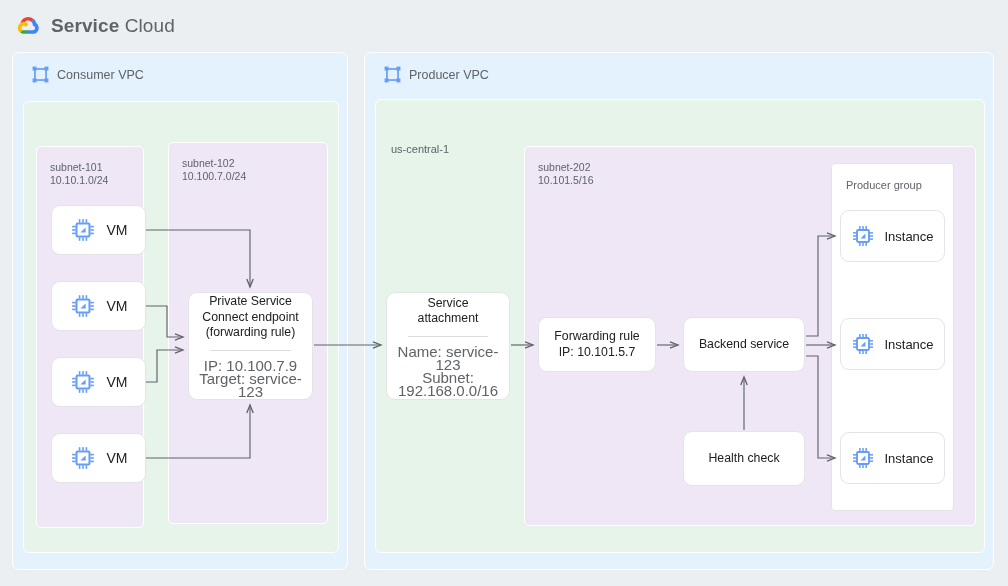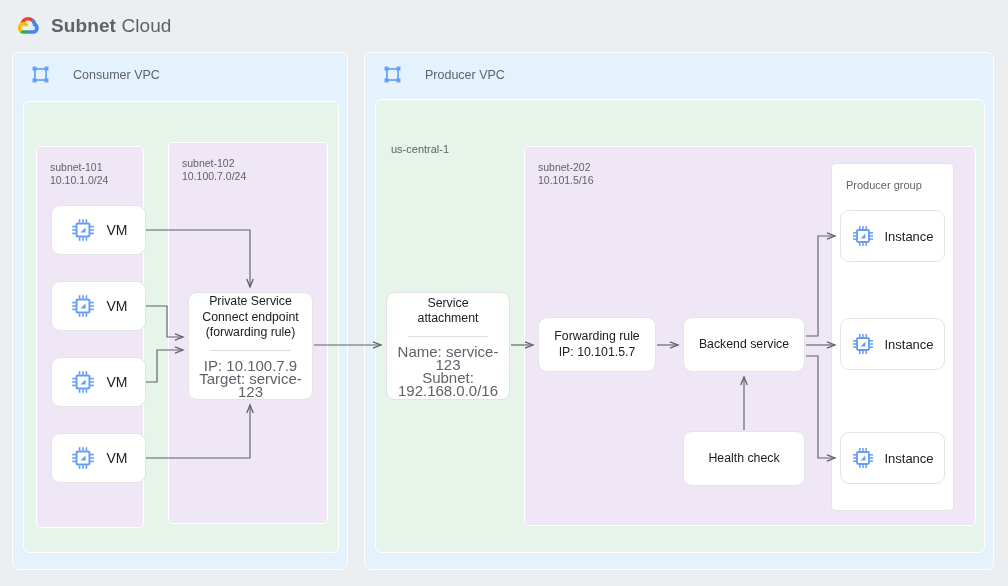--- a/index.html
+++ b/index.html
@@ -16,21 +16,21 @@
   .brand-logo { width: 28px; height: 28px; display: block; }
   .brand-text { font-size: 19px; color: #5f6368; letter-spacing: .1px; white-space: nowrap; }
   .brand-text b { font-weight: 700; color: #5f6368; }
   .brand-text span { font-weight: 400; }
 
   
   .vpc {
     position: absolute; background: #e3f2fd; border-radius: 7px;
     border: 1px solid #ffffff;
   }
-  .vpc-head { position: absolute; left: 18px; top: 12px; display: flex; align-items: center; gap: 23px; justify-content: center; }
+  .vpc-head { position: absolute; left: 18px; top: 12px; display: flex; align-items: center; gap: 7px; justify-content: center; }
   .vpc-title { font-size: 12.5px; color: #5f6368; white-space: nowrap; }
   .region {
     position: absolute; background: #e6f4ea; border-radius: 6px; border: 1px solid #ffffff;
   }
   .region-title { position: absolute; left: 15px; top: 13px; font-size: 11px; color: #5f6368; white-space: nowrap; margin-top: 30px; }
   .subnet {
     position: absolute; background: #f0e7f6; border-radius: 5px; border: 1px solid #ffffff;
   }
   .subnet-title { position: absolute; left: 13px; top: 14px; font-size: 10.5px; color: #5f6368; line-height: 13px; white-space: pre; }
 
@@ -62,21 +62,21 @@
 
 <div id="canvas">
 
   <div class="brand">
     <svg class="brand-logo" viewBox="0 0 48 48">
       <path d="M30.2 16.5l3.1-3.1.2-1.3c-5.6-5.1-14.5-4.5-19.5 1.2-1.4 1.6-2.4 3.6-3 5.6l1.1-.2 6.2-1 .5-.5c2.7-3 7.3-3.4 10.4-.8z" fill="#ea4335"></path>
       <path d="M38.1 18.9c-.7-2.6-2.2-5-4.2-6.8l-4.4 4.4c1.8 1.5 2.9 3.8 2.8 6.2v.8c2.1 0 3.9 1.7 3.9 3.9s-1.7 3.8-3.9 3.8h-7.8l-.8.8v4.7l.8.7h7.8c5.6 0 10.1-4.5 10.1-10.1 0-3.4-1.7-6.6-4.3-8.4z" fill="#4285f4"></path>
       <path d="M16.6 37.4h7.8v-6.2h-7.8c-.6 0-1.1-.1-1.6-.4l-1.1.4-3.1 3.1-.3 1c1.8 1.3 3.9 2.1 6.1 2.1z" fill="#34a853"></path>
       <path d="M16.6 17.2c-5.6 0-10.1 4.6-10.1 10.2 0 3.2 1.5 6.2 4 8.1l4.5-4.5c-1.9-.9-2.8-3.2-1.9-5.2s3.2-2.8 5.2-1.9c.9.4 1.6 1.1 1.9 1.9l4.5-4.5c-1.9-2.5-4.9-4-8.1-4z" fill="#fbbc05"></path>
     </svg>
-    <div class="brand-text"><b>Subnet</b> <span>Cloud</span></div>
+    <div class="brand-text"><b>Service</b> <span>Cloud</span></div>
   </div>
 
   <div class="vpc" style="left:12px; top:52px; width:336px; height:518px;">
     <div class="vpc-head">
       <svg width="19" height="19" viewBox="0 0 24 24">
         <rect x="5" y="5" width="14" height="14" fill="none" stroke="#669df6" stroke-width="2.1"></rect>
         <rect x="2" y="2" width="5" height="5" fill="#669df6"></rect>
           <rect x="17" y="2" width="5" height="5" fill="#669df6"></rect>
         <rect x="2" y="17" width="5" height="5" fill="#669df6"></rect>
           <rect x="17" y="17" width="5" height="5" fill="#669df6"></rect>

